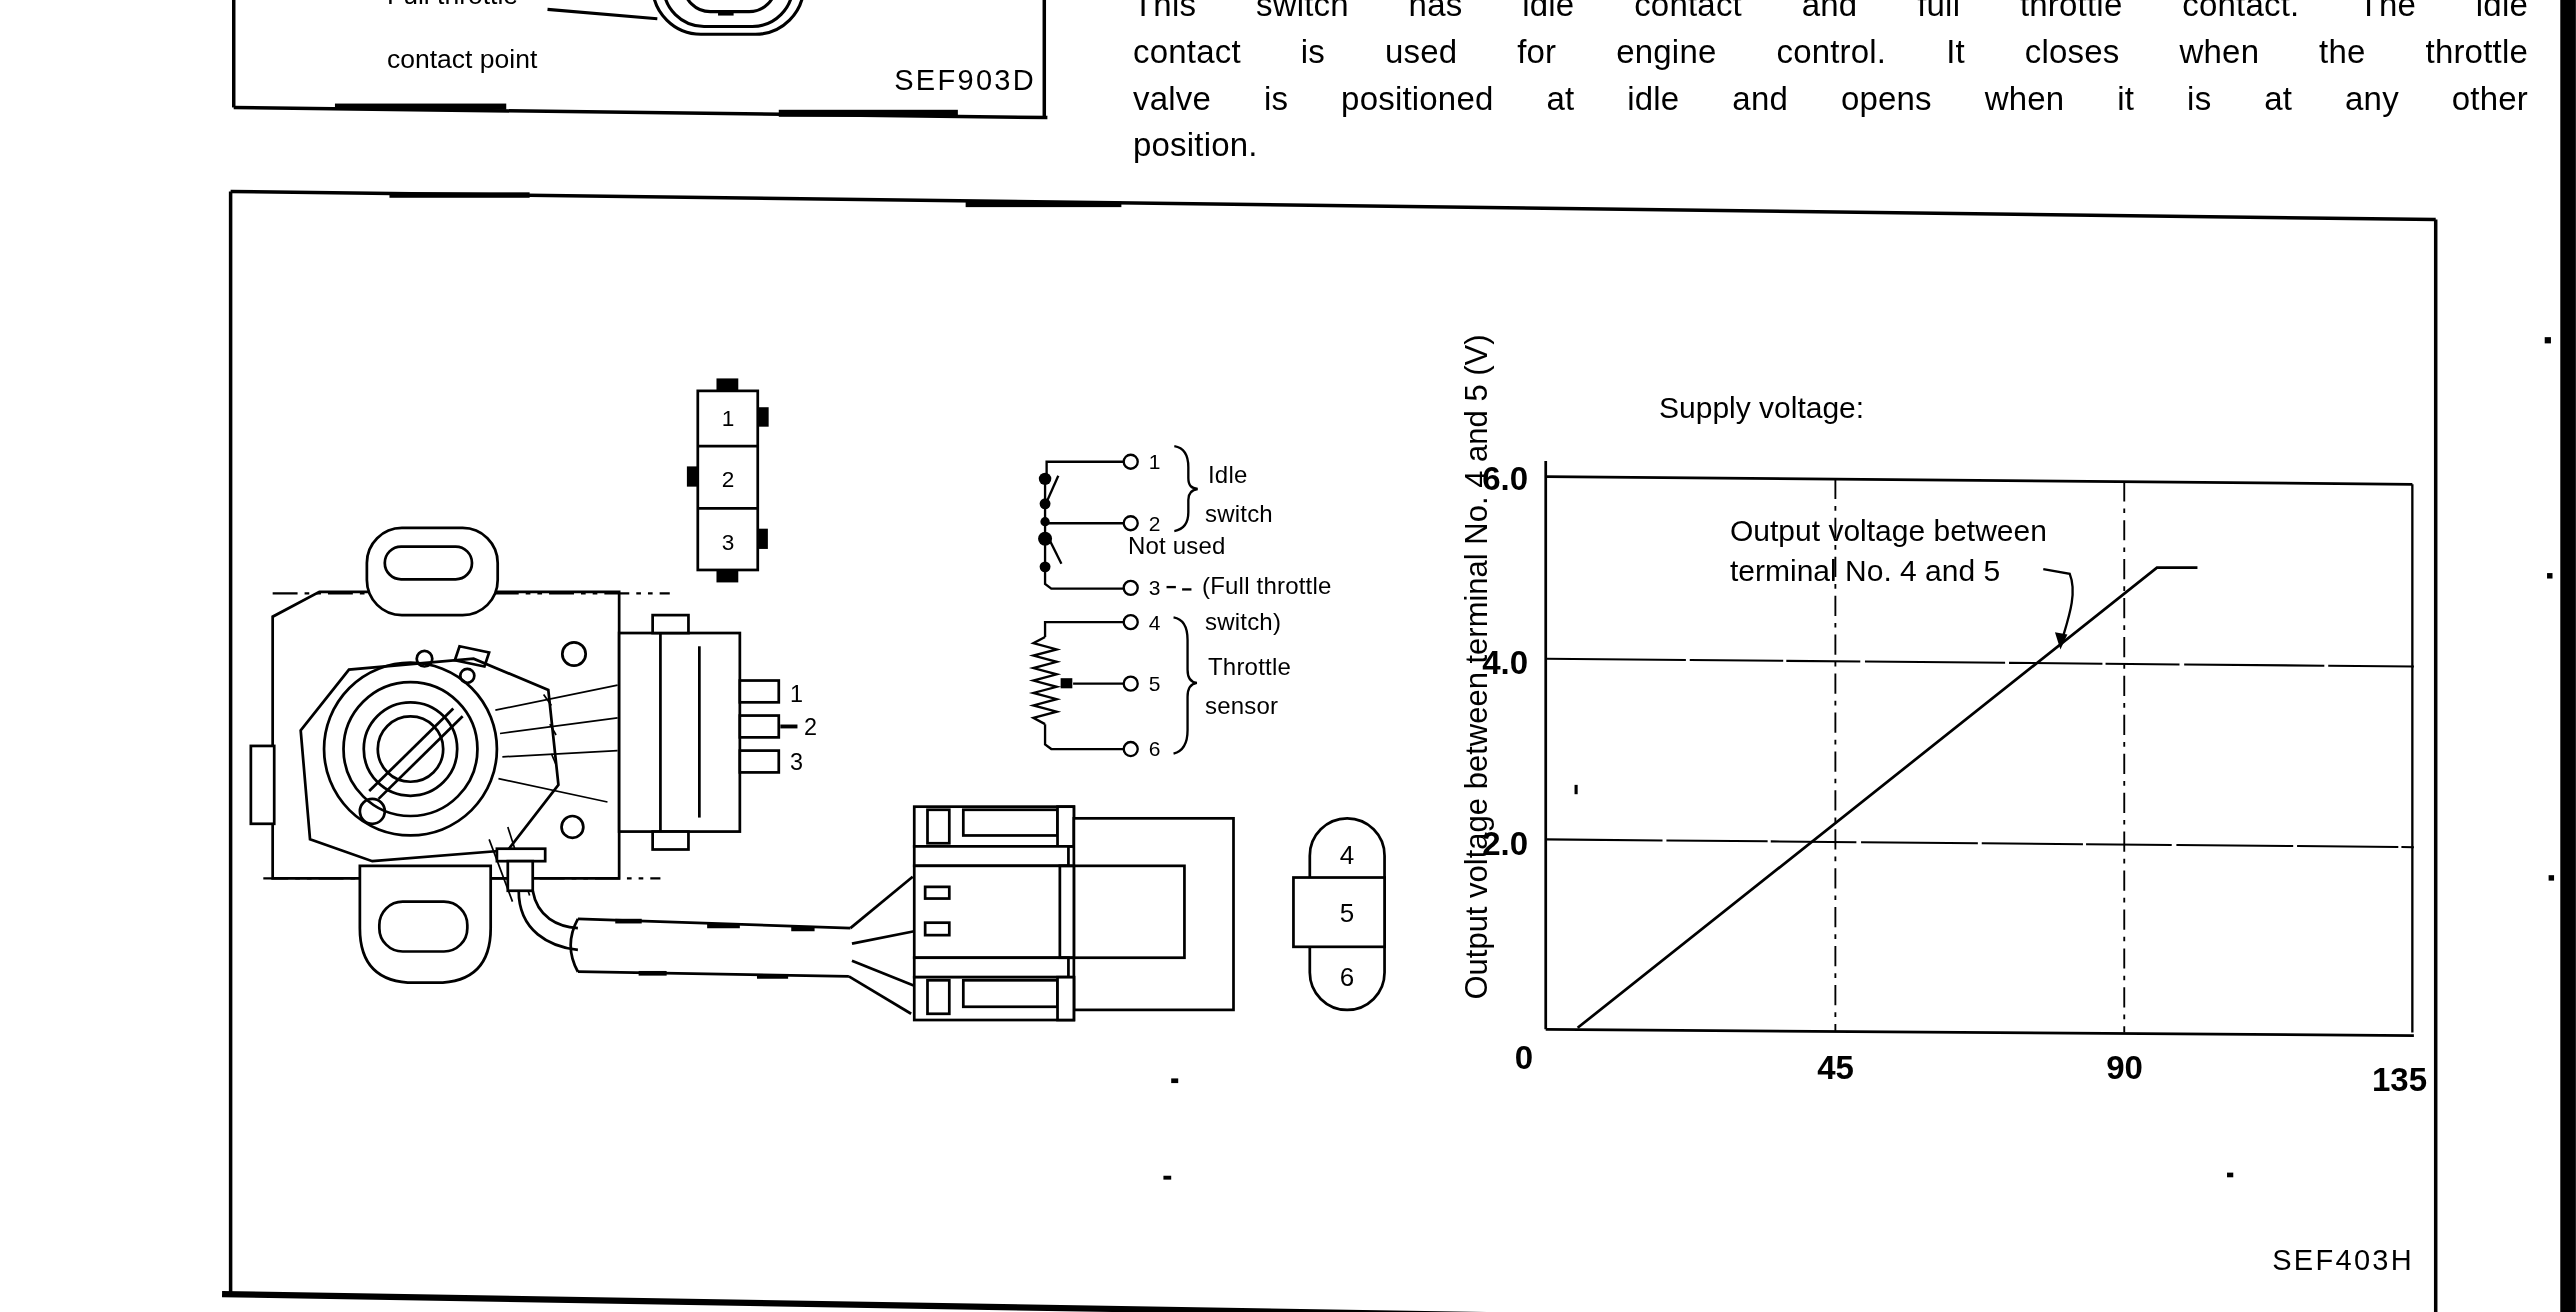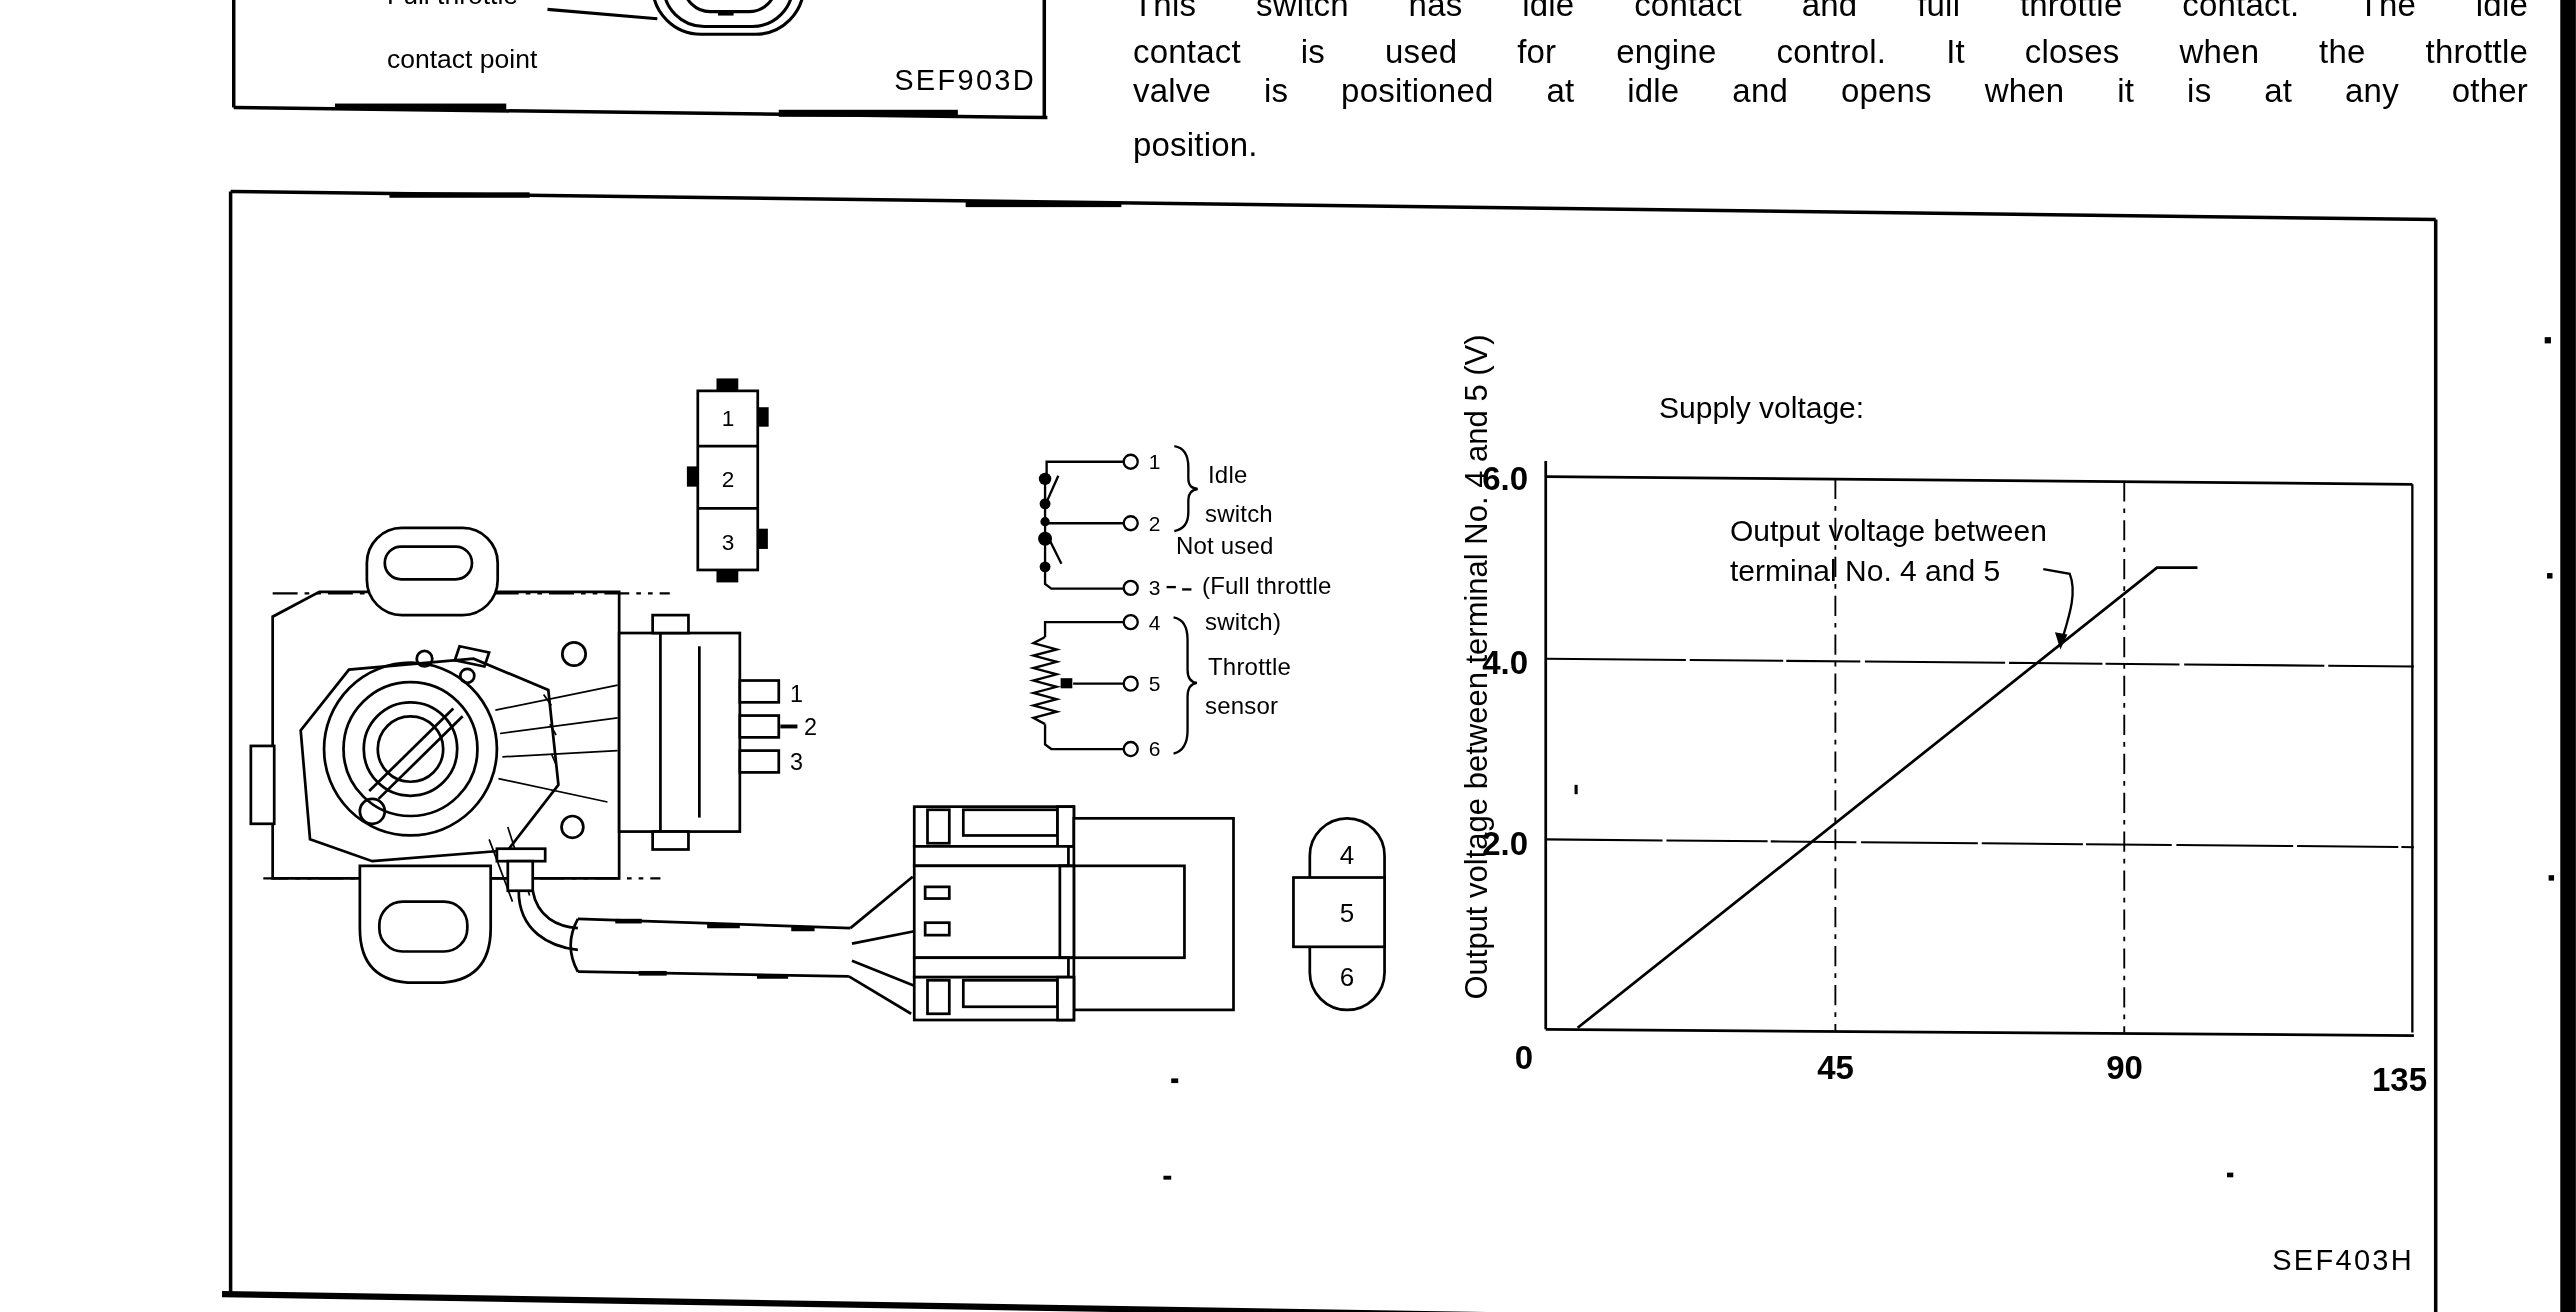--- a/index.html
+++ b/index.html
@@ -219,21 +219,21 @@
     </g>
   </svg>
 
   <div class="txt" style="left:387px;top:-20px;font-size:26.5px;">Full throttle</div>
   <div class="txt" style="left:387px;top:44px;font-size:26.5px;">contact point</div>
   <div class="txt rt code" style="left:872px;top:64px;width:164px;">SEF903D</div>
 
   <div>
     <div class="intro-line just" style="top:-18.7px;">This switch has idle contact and full throttle contact. The idle</div>
     <div class="intro-line just" style="top:28px;">contact is used for engine control. It closes when the throttle</div>
-    <div class="intro-line just" style="top:67px;">valve is positioned at idle and opens when it is at any other</div>
+    <div class="intro-line just" style="top:75px;">valve is positioned at idle and opens when it is at any other</div>
     <div class="intro-line" style="top:121px;">position.</div>
   </div>
 
   <div class="txt ctr cellnum" style="left:714px;top:406px;width:28px;">1</div>
   <div class="txt ctr cellnum" style="left:714px;top:467px;width:28px;">2</div>
   <div class="txt ctr cellnum" style="left:714px;top:530px;width:28px;">3</div>
 
   <div class="txt pinnum" style="left:790px;top:681px;">1</div>
   <div class="txt pinnum" style="left:804px;top:714px;">2</div>
   <div class="txt pinnum" style="left:790px;top:749px;">3</div>
@@ -244,21 +244,21 @@
 
   <div class="txt ctr termnum" style="left:1143px;top:450px;width:23.4px;">1</div>
   <div class="txt ctr termnum" style="left:1143px;top:512px;width:23.4px;">2</div>
   <div class="txt ctr termnum" style="left:1143px;top:576px;width:23.4px;">3</div>
   <div class="txt ctr termnum" style="left:1143px;top:611px;width:23.4px;">4</div>
   <div class="txt ctr termnum" style="left:1143px;top:672px;width:23.4px;">5</div>
   <div class="txt ctr termnum" style="left:1143px;top:737px;width:23.4px;">6</div>
 
   <div class="txt clabel" style="left:1208px;top:461px;">Idle</div>
   <div class="txt clabel" style="left:1205px;top:500px;">switch</div>
-  <div class="txt clabel" style="left:1176px;top:532px;">Not used</div>
+  <div class="txt clabel" style="left:1128px;top:532px;">Not used</div>
   <div class="txt clabel" style="left:1202px;top:572px;">(Full throttle</div>
   <div class="txt clabel" style="left:1205px;top:608px;">switch)</div>
   <div class="txt clabel" style="left:1208px;top:653px;">Throttle</div>
   <div class="txt clabel" style="left:1205px;top:692px;">sensor</div>
 
   <div class="txt" style="left:1659px;top:391px;font-size:30px;">Supply voltage:</div>
   <div class="txt" style="left:1730px;top:514px;font-size:30px;">Output voltage between</div>
   <div class="txt" style="left:1730px;top:554px;font-size:30px;">terminal No. 4 and 5</div>
 
   <div class="txt rt tick" style="left:1450px;top:460px;width:78px;">6.0</div>

